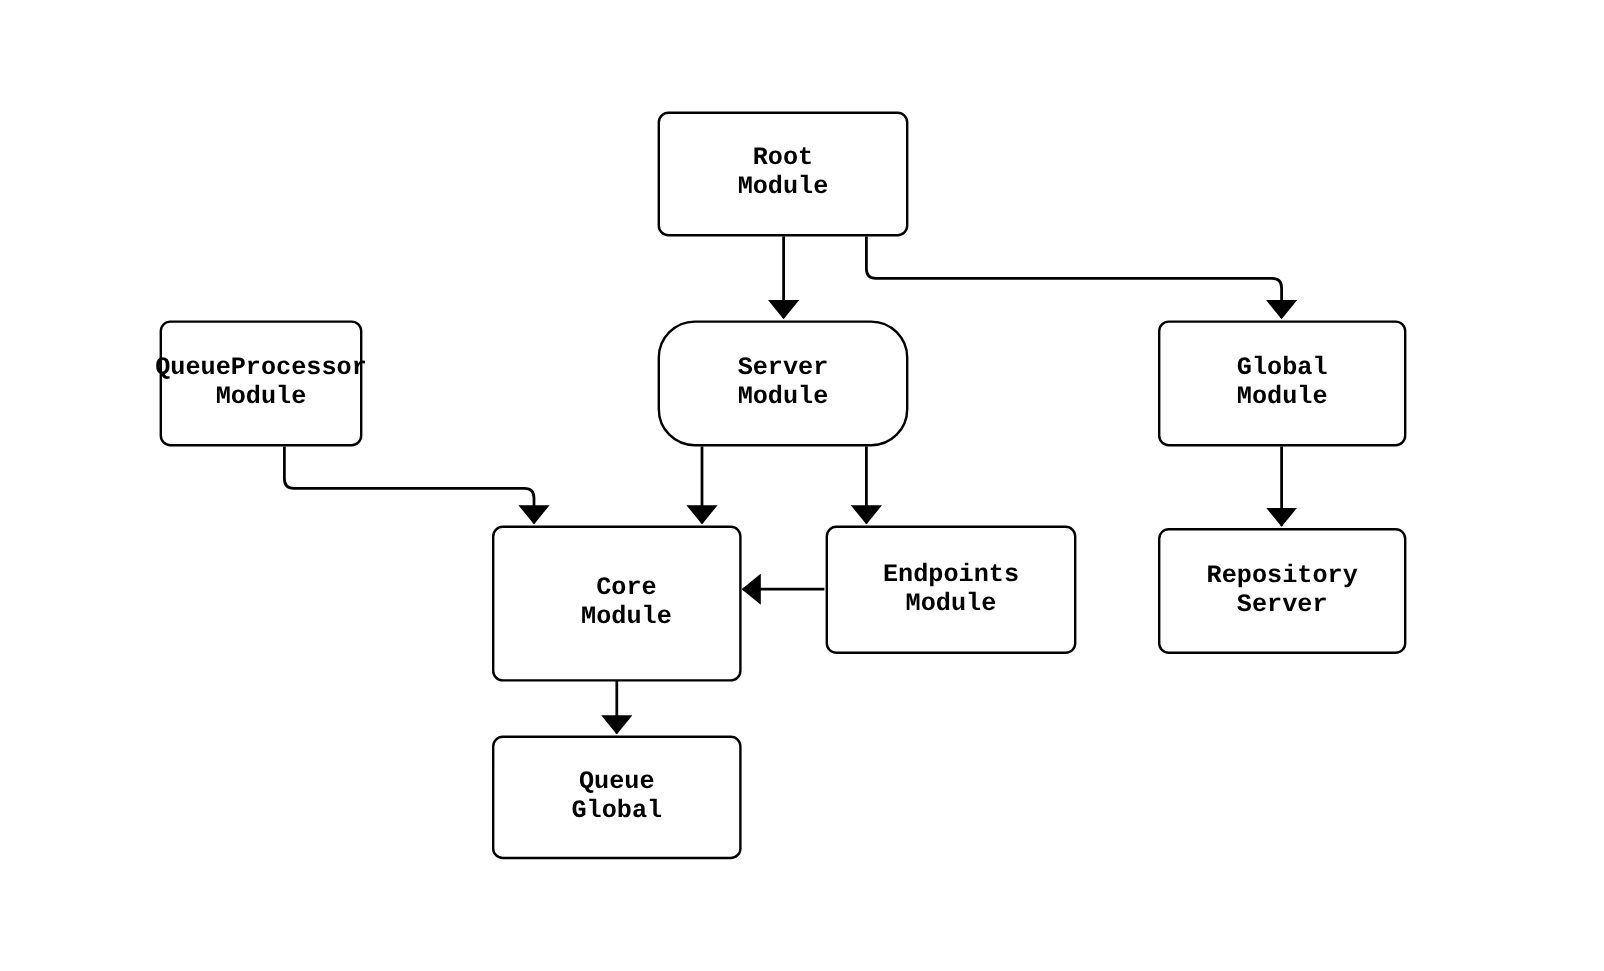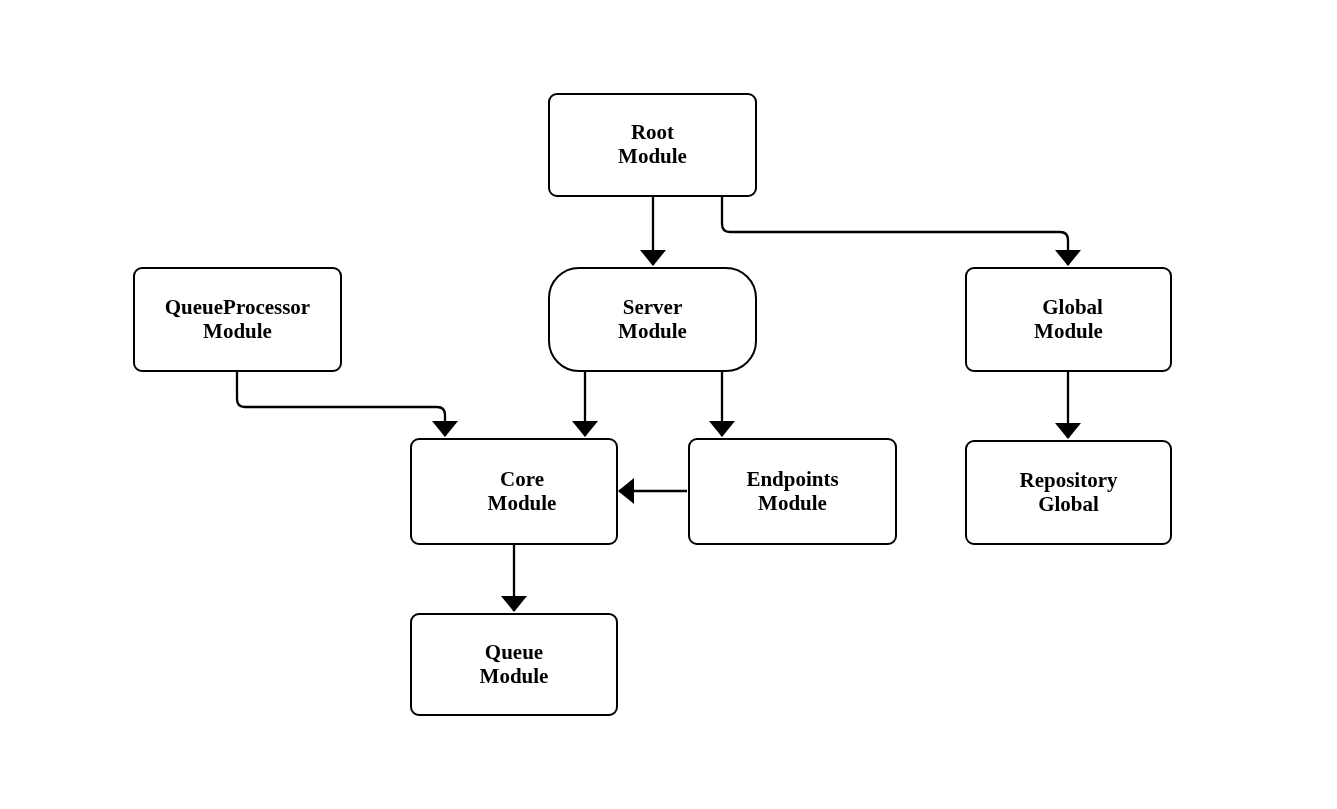--- a/index.html
+++ b/index.html
@@ -6,21 +6,21 @@
     margin: 0;
     padding: 0;
     background: #ffffff;
   }
   .canvas {
     position: relative;
     width: 1337px;
     height: 809px;
     background: #ffffff;
     overflow: hidden;
-    font-family: Liberation Serif, serif;
+    font-family: Liberation Mono, monospace;
   }
   svg.edges-layer {
     position: absolute;
     left: 0;
     top: 0;
   }
   .edge {
     stroke: #000000;
     stroke-width: 2.3;
     fill: none;
@@ -35,24 +35,24 @@
     align-items: center;
     justify-content: center;
     text-align: center;
     font-weight: 700;
     font-size: 21px;
     line-height: 1.14;
     color: #000000;
     white-space: pre-line;
   }
   #n-root          { left: 548px; top:  93px; width: 209px; height: 104px; }
-  #n-queueprocessor{ left: 133px; top: 267px; width: 209px; height: 105px; }
+  #n-queueprocessor{ left: 133px; top: 267px; width: 169px; height: 105px; }
   #n-server        { left: 548px; top: 267px; width: 209px; height: 105px; border-radius: 31px; }
   #n-global        { left: 965px; top: 267px; width: 207px; height: 105px; text-align: right; }
-  #n-core          { left: 410px; top: 438px; width: 208px; height: 107px; padding-left: 16px; }
+  #n-core          { left: 410px; top: 438px; width: 208px; height: 130px; padding-left: 16px; }
   #n-endpoints     { left: 688px; top: 438px; width: 209px; height: 107px; }
   #n-repository    { left: 965px; top: 440px; width: 207px; height: 105px; }
   #n-queue         { left: 410px; top: 613px; width: 208px; height: 103px; }
 </style>
 </head>
 <body>
 
 <div class="canvas">
 
   <svg class="edges-layer" width="1337" height="809" viewBox="0 0 1337 809">
@@ -77,17 +77,17 @@
 Module</div>
   <div class="node" id="n-server">Server
 Module</div>
   <div class="node" id="n-global">Global
 Module</div>
   <div class="node" id="n-core">Core
 Module</div>
   <div class="node" id="n-endpoints">Endpoints
 Module</div>
   <div class="node" id="n-repository">Repository
+Server</div>
+  <div class="node" id="n-queue">Queue
 Global</div>
-  <div class="node" id="n-queue">Queue
-Module</div>
 
 </div>
 
 </body></html>

